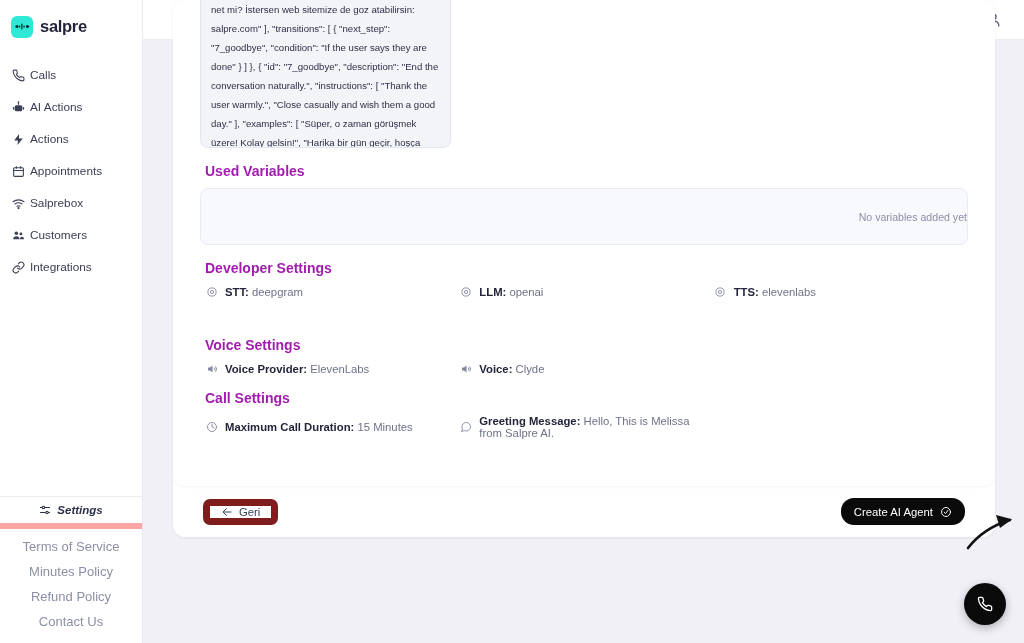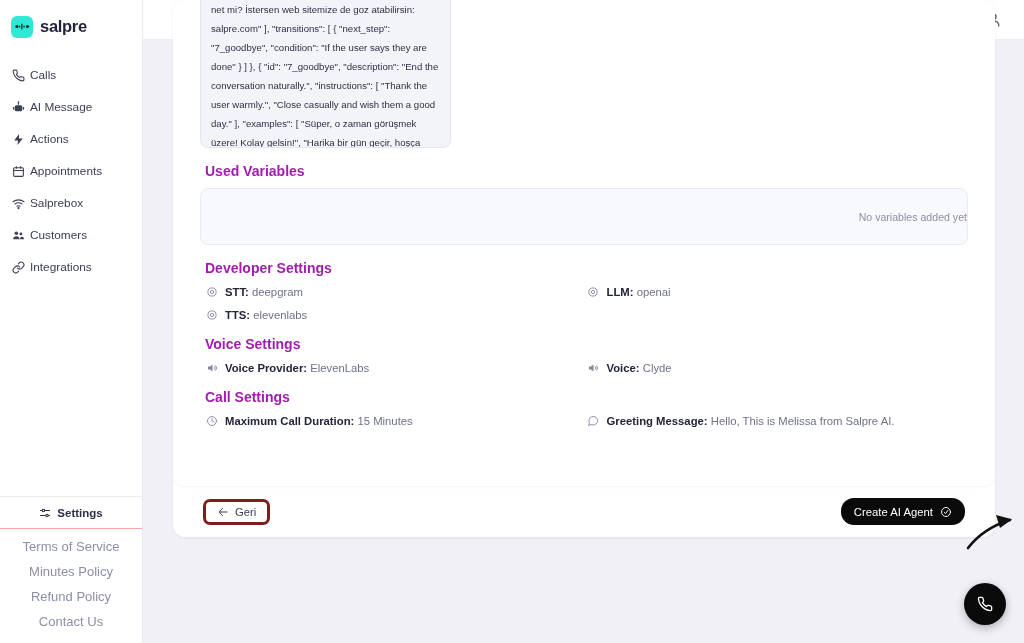--- a/index.html
+++ b/index.html
@@ -41,23 +41,24 @@
     font-size: 11.8px; color: #3b4055;
     cursor: pointer;
   }
   .nav-item .ico { width: 15px; height: 15px; flex: 0 0 15px; display:flex; align-items:center; justify-content:center; color:#3b4055;}
 
   .side-spacer { flex: 1 1 auto; }
   .settings-row {
     display: flex; align-items: center; justify-content: center; gap: 5px;
     height: 33px;
     border-top: 1px solid #ececf3;
-    border-bottom: 1px solid #fca5a5;
+    border-bottom: 6px solid #fca5a5;
     font-size: 11.5px; font-weight: 700; color: #2c3047;
     cursor: pointer;
+    font-style: italic;
   }
   .legal { padding: 10px 0 14px; display: flex; flex-direction: column; align-items: center; gap: 10px; }
   .legal a { font-size: 13px; color: #8b90a6; text-decoration: none; cursor: pointer; }
 
   
   .main { flex: 1 1 auto; position: relative; height: 643px; }
   .topbar {
     height: 40px; display: flex; align-items: center;
     justify-content: flex-end; gap: 17px; padding-right: 22px;
     background: #ffffff; border-bottom: 1px solid #edeef4;
@@ -99,38 +100,38 @@
     font-size: 14px; font-weight: 700; color: #a21caf;
     margin: 15px 0 9px 5px;
   }
   .empty-panel {
     height: 57px; border: 1px solid #e9eaf2; border-radius: 8px;
     background: #f8f9fc;
     display: flex; align-items: center; justify-content: flex-end;
     font-size: 10.6px; color: #8b90a6;
   }
 
-  .kv-grid { display: grid; grid-template-columns: 1fr 1fr; row-gap: 10px; margin-left: 5px; }
+  .kv-grid { display: grid; grid-template-columns: 1fr 1fr 1fr; row-gap: 24px; margin-left: 5px; }
   .kv {
     display: flex; align-items: center; gap: 7px;
     font-size: 11.3px; color: #6d7288;
   }
   .kv .ico { width: 13px; height: 13px; flex: 0 0 13px; color: #8287a0; display:flex; align-items:center; justify-content:center;}
   .kv b { color: #23263a; font-weight: 700; }
 
   
   .action-bar {
     position: absolute; left: 0; top: 486px; width: 822px; height: 51px;
     display: flex; align-items: center; justify-content: space-between;
     padding: 0 30px;
   }
   .btn-back {
     display: inline-flex; align-items: center; gap: 6px;
     height: 26px; padding: 0 11px;
-    border: 3px solid #7f1d1d; border-radius: 7px; background: #fff;
+    border: 7px solid #7f1d1d; border-radius: 7px; background: #fff;
     font-size: 11.3px; color: #3b4055; cursor: pointer;
   }
   .btn-primary {
     display: inline-flex; align-items: center; gap: 7px;
     height: 27px; padding: 0 13px;
     border: none; border-radius: 13px; background: #0a0a0a;
     font-size: 11.3px; color: #ffffff; cursor: pointer;
   }
 
   .arrow-anno { position: absolute; left: 822px; top: 505px; pointer-events: none; }
@@ -179,21 +180,21 @@
       <div class="nav-item">
         <span class="ico">
           <svg width="13" height="13" viewBox="0 0 24 24" fill="currentColor">
               <rect x="5" y="8" width="14" height="11" rx="3"></rect>
               <rect x="11" y="2" width="2" height="5" rx="1"></rect>
               <rect x="1.6" y="11" width="2.6" height="5" rx="1.3"></rect>
               <rect x="19.8" y="11" width="2.6" height="5" rx="1.3"></rect>
               <circle cx="12" cy="2" r="1.6"></circle>
             </svg>
         </span>
-        <span>AI Message</span>
+        <span>AI Actions</span>
       </div>
 
       <div class="nav-item">
         <span class="ico">
           <svg width="13" height="13" viewBox="0 0 24 24" fill="currentColor">
               <polygon points="13,2 4,14 11,14 10,22 20,10 13,10"></polygon>
             </svg>
         </span>
         <span>Actions</span>
       </div>

